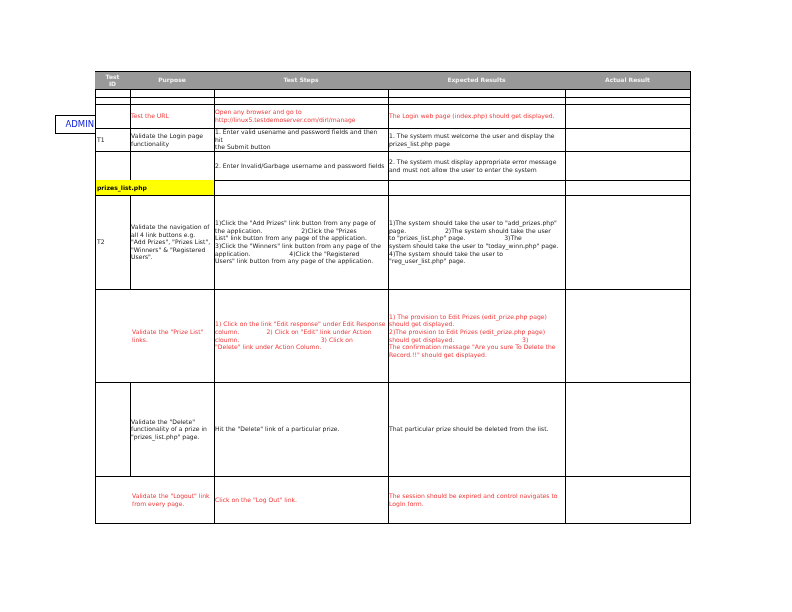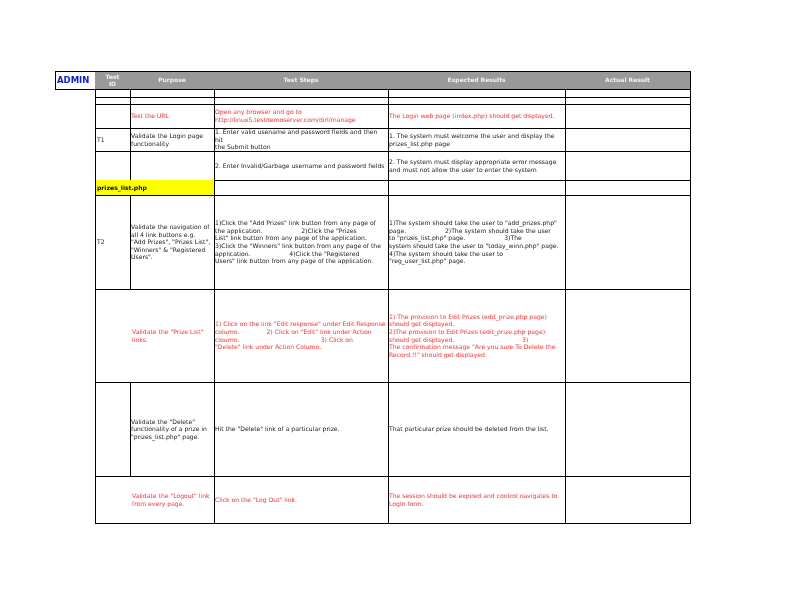--- a/index.html
+++ b/index.html
@@ -8,22 +8,22 @@
   .sheet { position: absolute; left: 0; top: 0; width: 792px; height: 612px; }
   .cell { position: absolute; box-sizing: border-box; font-size: 6.1px; line-height: 7.6px;
           color: #222; overflow: hidden; padding: 0 1px; display: flex; align-items: center; }
   .cell span { display: block; white-space: pre-wrap; }
   .b-l { border-left: 1px solid #000; }
   .b-r { border-right: 1px solid #000; }
   .b-t { border-top: 1px solid #000; }
   .b-b { border-bottom: 1px solid #000; }
   .hdr { background: #999999; color: #f2f2f2; font-weight: bold; justify-content: center;
          text-align: center; font-size: 6px; line-height: 6.5px; }
-  .admin { color: #0a1ed8; font-weight: bold; font-size: 8.5px; justify-content: flex-start;
-           border: 1.5px solid #000; }
+  .admin { color: #0a1ed8; font-weight: normal; font-size: 8.5px; justify-content: flex-end;
+           border: 1.5px solid #000; margin-top: 44px; }
   .red { color: #f03a3a; }
   .yellow { background: #ffff00; font-weight: bold; color: #000; }
 </style>
 </head>
 <body>
 
 <div class="sheet">
 
   <div class="cell admin" style="left:55px;top:71px;width:41px;height:19px;">
       <span>ADMIN</span>

